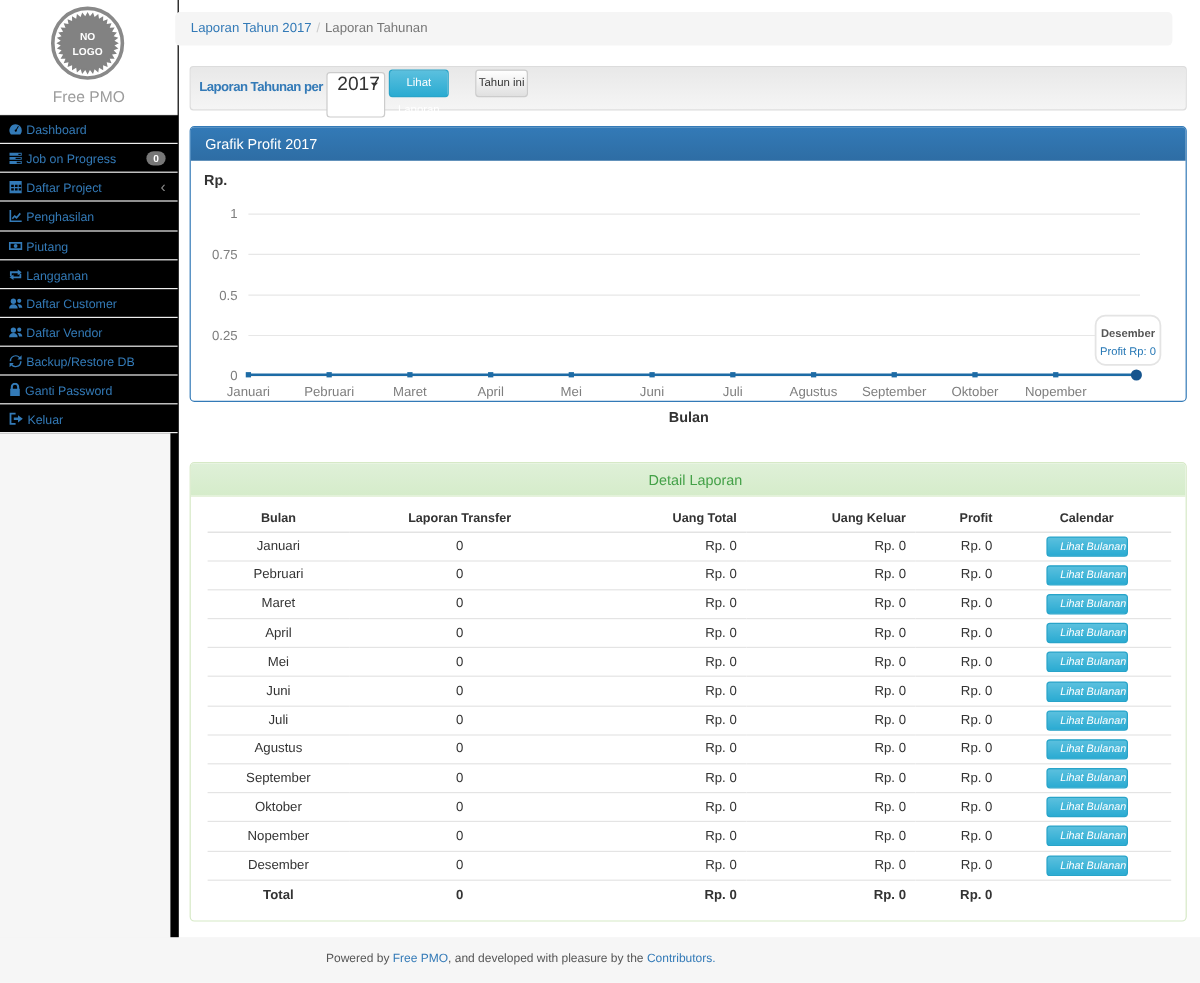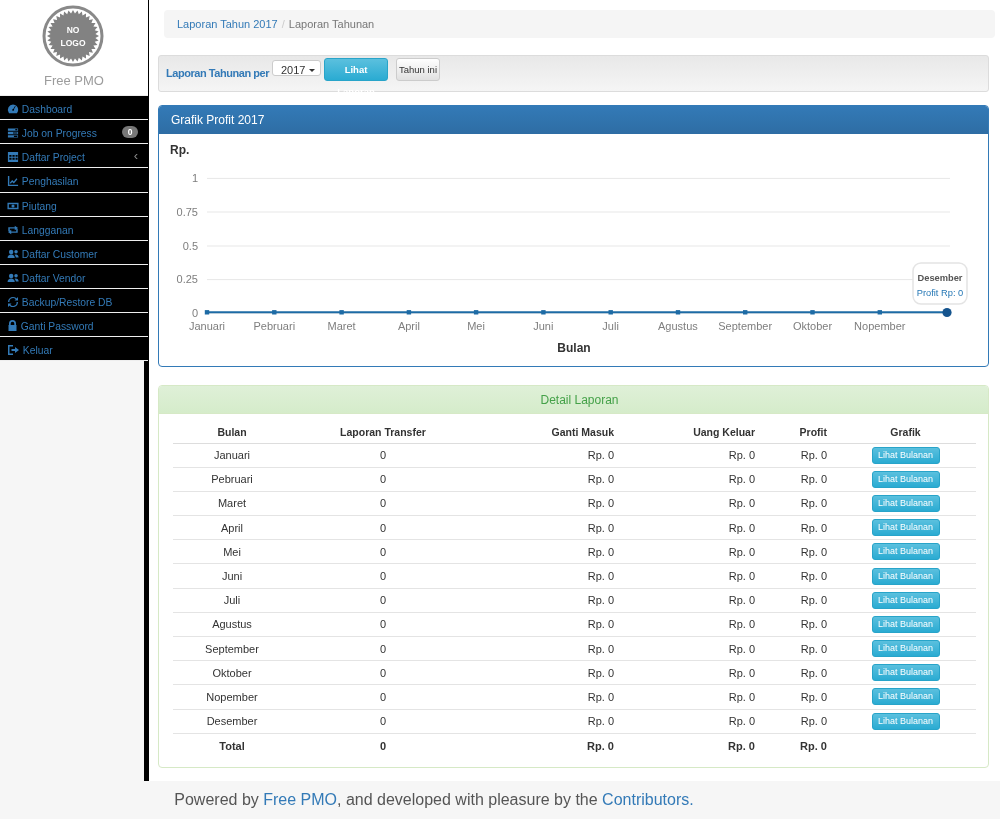--- a/index.html
+++ b/index.html
@@ -1,53 +1,53 @@
 <!DOCTYPE html>
 <html><head>
 <meta charset="utf-8">
 <style>
 * { margin:0; padding:0; box-sizing:border-box; }
 body { font-family:"Liberation Sans", sans-serif; background:#f6f6f6; }
 #page { position:relative; width:1000px; height:819px; overflow:hidden; }
 #contentbg { position:absolute; left:148px; top:0; width:852px; height:781px; background:#fff; }
-#sidebar { position:absolute; left:0; top:0; width:149px; height:781px; background:#f6f6f6; border-right:5px solid #000000; }
+#sidebar { position:absolute; left:0; top:0; width:149px; height:781px; background:#f6f6f6; border-right:7px solid #000000; }
 #sidetop { position:absolute; left:0; top:0; width:148px; height:95px; background:#fff; }
 #freepmo { position:absolute; top:73px; width:148px; text-align:center; color:#9c9c9c; font-size:13px; }
 #menu { position:absolute; left:0; top:95px; width:148px; list-style:none; background:#000000; }
 #menu li { height:24.15px; border-top:1px solid #eee; line-height:23px; padding-left:7px; white-space:nowrap; position:relative; }
 #menu li:last-child { border-bottom:1px solid #eee; }
 #menu li a { color:#337ab7; text-decoration:none; font-size:10.3px; }
 #menu svg { vertical-align:-2px; margin-right:0; }
 .badge0 { position:absolute; right:10px; top:6px; width:16px; height:12px; background:#777; border-radius:7px; color:#fff; font-size:8.5px; text-align:center; line-height:12px; font-weight:bold; }
 .chev { position:absolute; right:10px; top:0; color:#888; font-size:13px; }
 
-#breadcrumb { position:absolute; left:164px; top:10px; width:831px; height:28px; background:#f5f5f5; border-radius:4px; line-height:28px; padding-left:13px; font-size:11px; color:#777; }
+#breadcrumb { position:absolute; left:146px; top:10px; width:831px; height:28px; background:#f5f5f5; border-radius:4px; line-height:28px; padding-left:13px; font-size:11px; color:#777; }
 #breadcrumb a { color:#337ab7; text-decoration:none; }
 #breadcrumb .sep { color:#ccc; padding:0 4px; }
 #formbar { position:absolute; left:158px; top:55px; width:831px; height:37px; background:linear-gradient(#e8e8e8,#f5f5f5); border:1px solid #dcdcdc; border-radius:3px; }
 #formbar .lbl { position:absolute; left:7px; top:0; line-height:35px; font-size:11px; letter-spacing:-0.45px; font-weight:bold; color:#337ab7; }
-#yearsel { position:absolute; left:113px; top:4px; width:49px; height:16px; background:#fff; border:1px solid #ccc; border-radius:3px; font-size:11px; color:#333; padding-left:8px; line-height:19px; }
+#yearsel { position:absolute; left:113px; top:4px; width:49px; height:38px; background:#fff; border:1px solid #ccc; border-radius:3px; font-size:16px; color:#333; padding-left:8px; line-height:19px; }
 #yearsel .car { position:absolute; right:5px; top:8px; width:0; height:0; border-left:3px solid transparent; border-right:3px solid transparent; border-top:3.5px solid #333; }
 .btn { position:absolute; top:2px; height:23px; border-radius:3px; font-size:9.5px; text-align:center; line-height:22px; }
-#btn-lihat { left:165px; width:64px; background:linear-gradient(#5bc0de,#2aabd2); border:1px solid #28a4c9; color:#fff;font-weight:bold; }
+#btn-lihat { left:165px; width:50px; background:linear-gradient(#5bc0de,#2aabd2); border:1px solid #28a4c9; color:#fff; }
 #btn-tahun { left:237px; width:44px; background:linear-gradient(#fff,#e0e0e0); border:1px solid #ccc; color:#333; }
 
-#chartpanel { position:absolute; left:158px; top:105px; width:831px; height:262px; border:1px solid #337ab7; border-radius:4px; background:#fff; }
+#chartpanel { position:absolute; left:158px; top:105px; width:831px; height:230px; border:1px solid #337ab7; border-radius:4px; background:#fff; }
 #chartpanel .phead { height:28px; background:linear-gradient(#337ab7,#2e6da4); color:#fff; font-size:12px; line-height:28px; padding-left:12px; border-radius:3px 3px 0 0; }
 
 #tablepanel { position:absolute; left:158px; top:385px; width:831px; height:383px; border:1px solid #d6e9c6; border-radius:4px; background:#fff; }
 #tablepanel .phead { height:28px; background:linear-gradient(#dff0d8,#d5ecca); color:#44a148; font-size:12px; line-height:28px; padding-left:12px; border-radius:3px 3px 0 0; border-bottom:1px solid #d6e9c6;text-align:center; }
 #dtable { position:absolute; left:14px; top:35px; width:803px; border-collapse:collapse; font-size:11px; color:#333; }
 #dtable th { font-weight:bold; font-size:10.5px; border-bottom:1px solid #ddd; height:22px; }
 #dtable td { border-top:1px solid #e4e4e4; height:24.2px; }
 #dtable tr:first-child td { border-top:none; }
 .b { font-weight:bold; }
 #dtable .c { text-align:center; } #dtable .r { text-align:right; padding-right:8px; }
-.btn-lb { display:inline-block; width:68px; height:17px; background:linear-gradient(#5bc0de,#2aabd2); border:1px solid #28a4c9; border-radius:3px; color:#fff; font-size:9px; line-height:15px; text-align:center; }
-#footer { position:absolute; left:0; top:781px; width:868px; height:38px; text-align:center; font-size:16px; color:#555; line-height:38px; }
+.btn-lb { display:inline-block; width:68px; height:17px; background:linear-gradient(#5bc0de,#2aabd2); border:1px solid #28a4c9; border-radius:3px; color:#fff; font-size:9px; line-height:15px; text-align:right;font-style:italic; }
+#footer { position:absolute; left:0; top:781px; width:868px; height:38px; text-align:center; font-size:10px; color:#555; line-height:38px; }
 #footer a { color:#337ab7; text-decoration:none; }
 .ico { fill:#337ab7; }
 </style>
 </head>
 <body>
 <div id="page">
   <div id="contentbg"></div>
   <div id="sidebar">
     <div id="sidetop">
       <svg width="148" height="95" viewBox="0 0 148 95">
@@ -176,24 +176,24 @@
           <col style="width:184px">
           <col style="width:147px">
           <col style="width:141px">
           <col style="width:72px">
           <col style="width:141px">
         </colgroup>
       <tbody>
           <tr>
             <th class="c">Bulan</th>
             <th class="c">Laporan Transfer</th>
-            <th class="r">Ganti Masuk</th>
+            <th class="r">Uang Total</th>
             <th class="r">Uang Keluar</th>
             <th class="r">Profit</th>
-            <th class="c">Grafik</th>
+            <th class="c">Calendar</th>
           </tr>
       <tr>
             <td class="c">Januari</td>
             <td class="c">0</td>
             <td class="r">Rp. 0</td>
             <td class="r">Rp. 0</td>
             <td class="r">Rp. 0</td>
             <td class="c"><span class="btn-lb">Lihat Bulanan</span></td>
           </tr>
       <tr>

